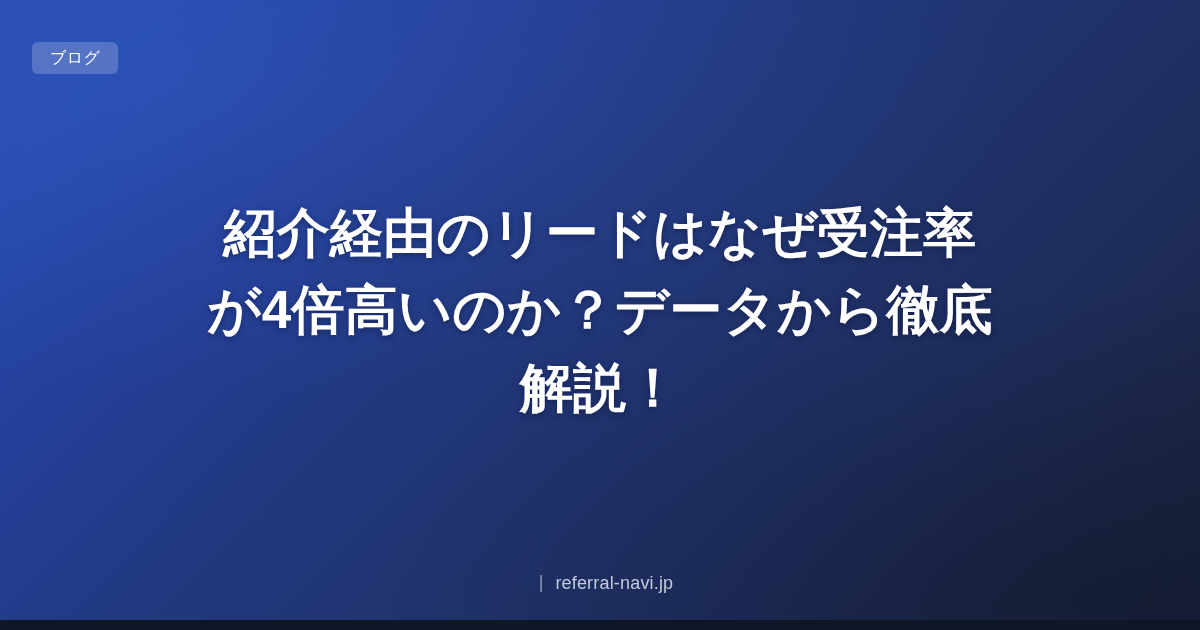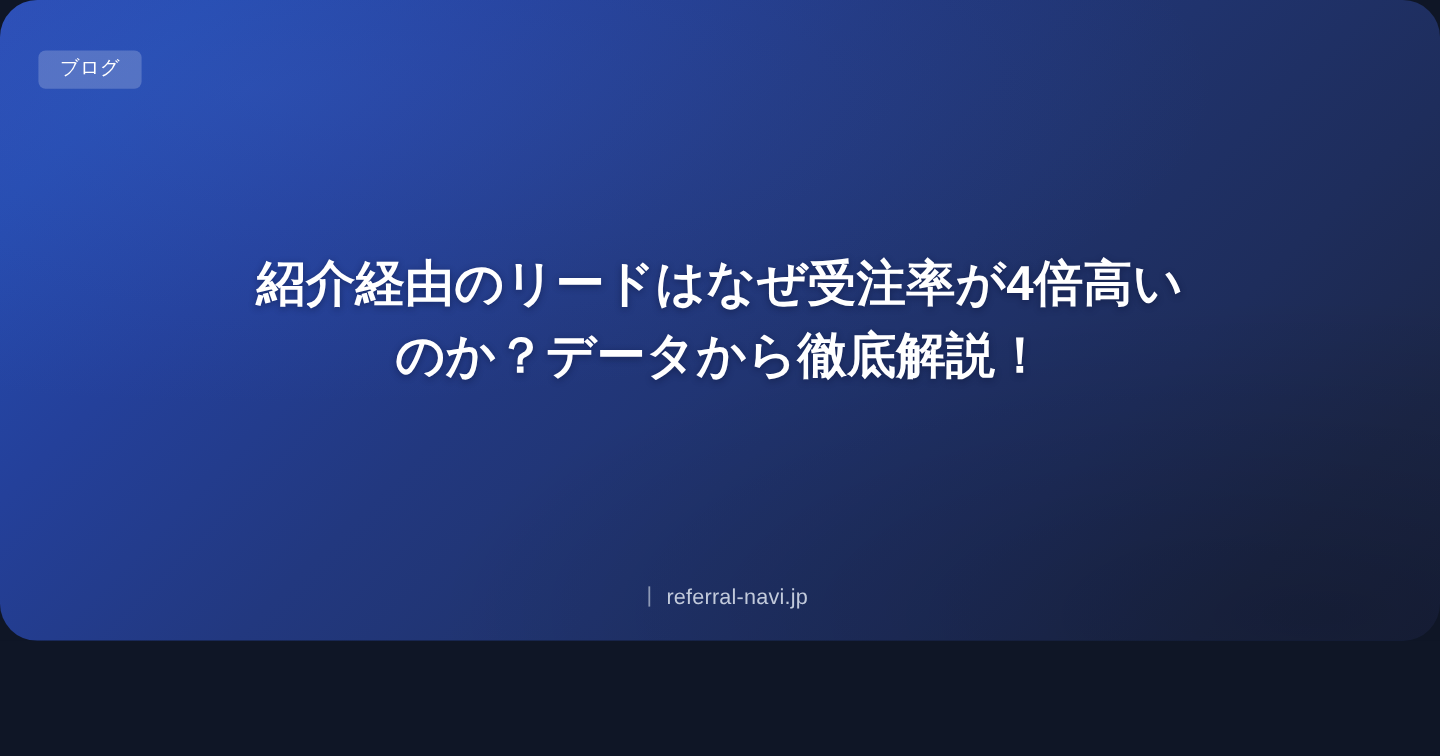--- a/index.html
+++ b/index.html
@@ -5,36 +5,35 @@
 <style>
   html, body {
     margin: 0;
     padding: 0;
     background: #0f1626;
   }
 
   #og-card {
     position: relative;
     width: 1200px;
-    height: 534px;
+    height: 620px;
     overflow: hidden;
     box-sizing: border-box;
     font-family: "Liberation Sans", "DejaVu Sans", sans-serif;
     
     background-color: #1f3a82;
     background-image: linear-gradient(135deg,
         #2a4bb2 0%,
         #254aad 10%,
         #24409a 24%,
         #22387f 42%,
         #20336d 58%,
         #1e2d5c 74%,
         #1c2749 88%,
         #1a2340 100%);
-    border-radius: 31px;
   }
 
   
   #og-card .sheen {
     position: absolute;
     inset: 0;
     pointer-events: none;
     background:
       radial-gradient(115% 85% at 18% 14%, rgba(70,115,225,0.20) 0%, rgba(70,115,225,0.00) 58%),
       radial-gradient(100% 80% at 92% 96%, rgba(0,0,0,0.22) 0%, rgba(0,0,0,0.00) 62%);
@@ -72,21 +71,21 @@
     justify-content: center;
     padding: 0 100px;
     box-sizing: border-box;
   }
 
   .title {
     width: 800px;
     margin: 0;
     text-align: center;
     color: #ffffff;
-    font-size: 41px;
+    font-size: 53px;
     font-weight: 700;
     line-height: 1.46;
     letter-spacing: 0.005em;
     text-shadow: 0 2px 6px rgba(8, 16, 48, 0.45);
     word-break: break-all;
   }
 
   
   .footer {
     position: absolute;

